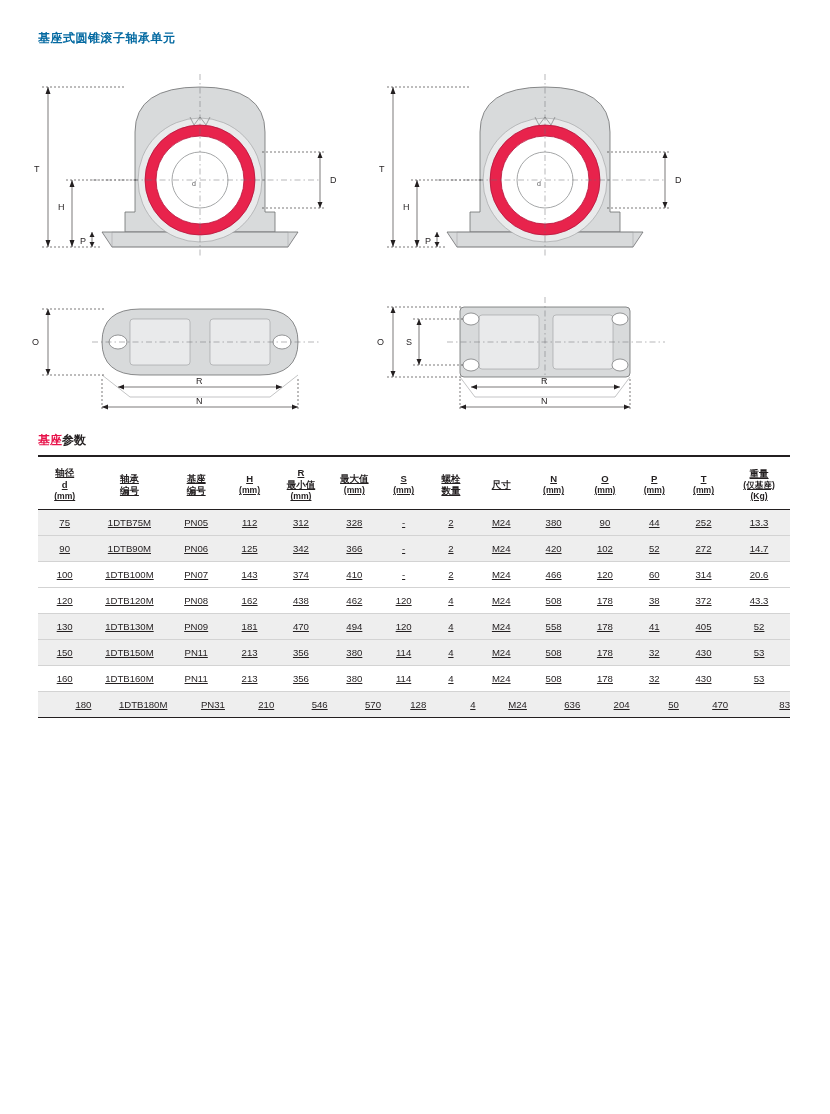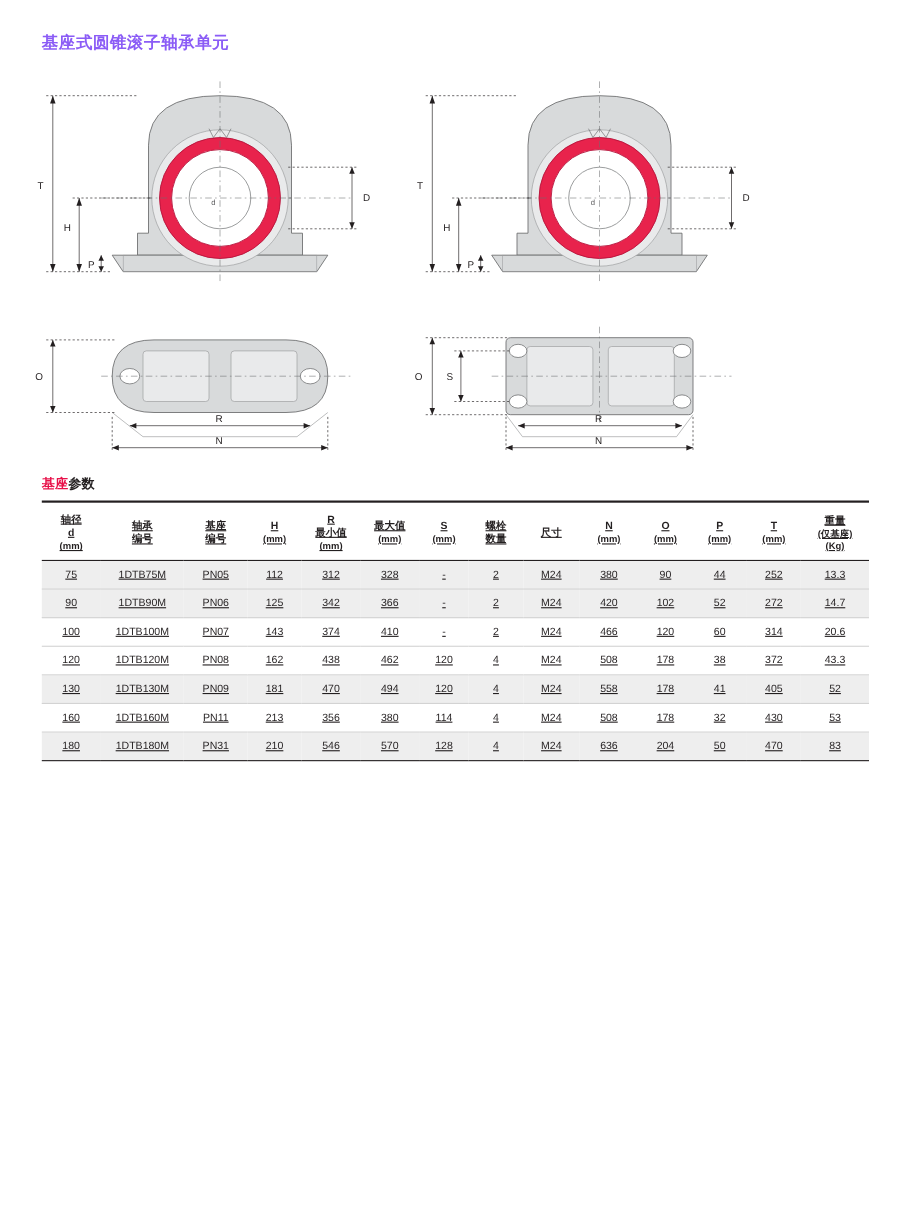--- a/index.html
+++ b/index.html
@@ -19,23 +19,23 @@
     position: relative;
     width: 830px;
     height: 1114px;
     box-sizing: border-box;
   }
   
   .doc-title {
     position: absolute;
     left: 38px;
     top: 30px;
-    font-size: 15px;
+    font-size: 12px;
     font-weight: bold;
-    color: #8b5cf6;
+    color: #0369a1;
     letter-spacing: 0.5px;
   }
   
   .drawings {
     position: absolute;
     left: 30px;
     top: 62px;
     width: 700px;
     height: 360px;
   }
@@ -83,20 +83,21 @@
   table.spec tbody td {
     padding: 7px 0;
     font-size: 9.6px;
     border-bottom: 1px solid #d3d3d3;
   }
   table.spec tbody tr.alt td {
     background: #eeeeee;
   }
   table.spec tbody tr:last-child td {
     border-bottom: 1.5px solid #231f20;
+    text-align: right;
   }
   .hdr-sub { font-weight: bold; font-size: 8.6px; display:block; }
   .hdr-main { display:block; }
 </style>
 </head>
 <body>
 
 <div class="page">
 
   <div class="doc-title">基座式圆锥滚子轴承单元</div>
@@ -457,20 +458,36 @@
             <td>494</td>
             <td>120</td>
             <td>4</td>
             <td>M24</td>
             <td>558</td>
             <td>178</td>
             <td>41</td>
             <td>405</td>
             <td>52</td>
           </tr>
+          <tr class="alt">
+            <td>150</td>
+            <td>1DTB150M</td>
+            <td>PN11</td>
+            <td>213</td>
+            <td>356</td>
+            <td>380</td>
+            <td>114</td>
+            <td>4</td>
+            <td>M24</td>
+            <td>508</td>
+            <td>178</td>
+            <td>32</td>
+            <td>430</td>
+            <td>53</td>
+          </tr>
           <tr>
             <td>160</td>
             <td>1DTB160M</td>
             <td>PN11</td>
             <td>213</td>
             <td>356</td>
             <td>380</td>
             <td>114</td>
             <td>4</td>
             <td>M24</td>

